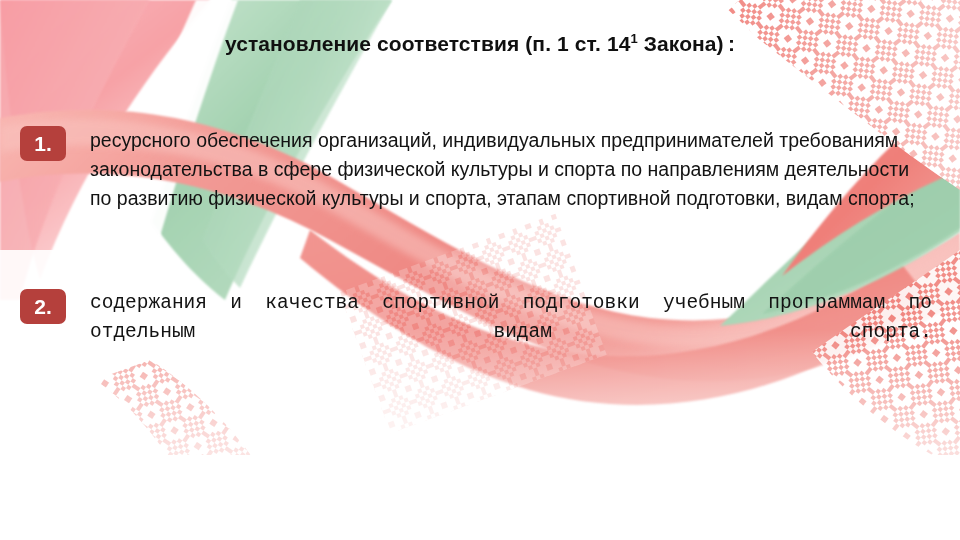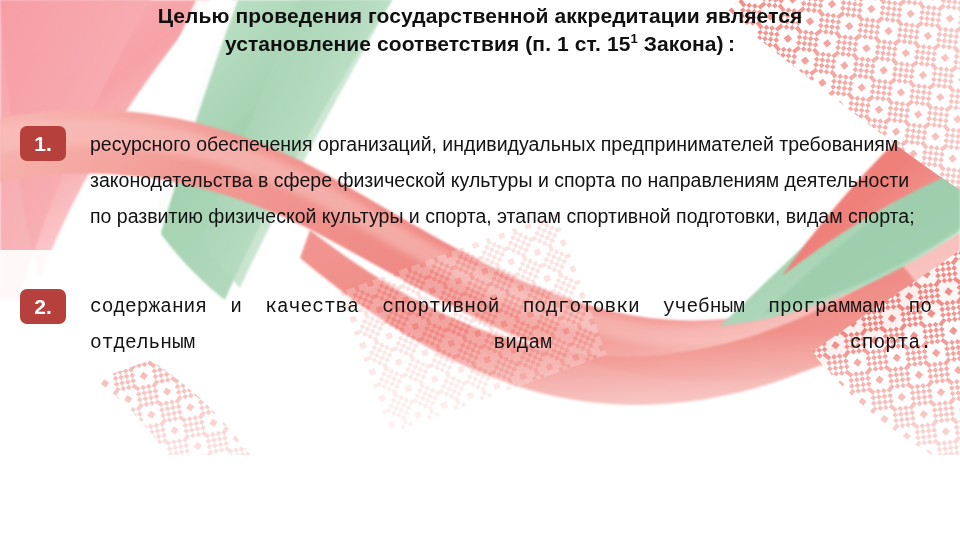--- a/index.html
+++ b/index.html
@@ -68,21 +68,21 @@
     font-weight: bold;
     line-height: 35px;
     text-align: center;
     box-sizing: border-box;
   }
   .item-text {
     position: absolute;
     left: 90px;
     width: 842px;
     font-size: 19.5px;
-    line-height: 36px;
+    line-height: 29px;
     color: #131313;
   }
   #item1 { top: 126px; }
   #item1 .item-text { top: 0px; }
   #item2 { top: 289px; }
   #item2 .item-text { top: 0px; text-align: justify; font-family: Liberation Mono, monospace; }
   #item2 .item-text::after {
     content: "";
     display: inline-block;
     width: 100%;
@@ -230,22 +230,22 @@
     </g>
 
     <rect x="0" y="330" width="960" height="210" fill="url(#gFadeWhite)"></rect>
     <rect x="0" y="455" width="960" height="85" fill="#ffffff"></rect>
     <path d="M0,250 L130,250 C80,320 35,430 20,540 L0,540 Z" fill="#ffffff" opacity="0.9"></path>
   </svg>
 
   <div id="content">
 
     <div class="title">
-      <span>Целью проведения государственной аккредитации является</span><br>
-      <span>установление соответствия (п. 1 ст. 15</span><sup>1</sup><span> Закона) :</span>
+      <br>
+      <span>установление соответствия (п. 1 ст. 14</span><sup>1</sup><span> Закона) :</span>
     </div>
 
     <div class="item" id="item1">
       <div class="badge">1.</div>
       <div class="item-text">ресурсного обеспечения организаций, индивидуальных предпринимателей требованиям законодательства в сфере физической культуры и спорта по направлениям деятельности по развитию физической культуры и спорта, этапам спортивной подготовки, видам спорта;</div>
     </div>
 
     <div class="item" id="item2">
       <div class="badge">2.</div>
       <div class="item-text">содержания и качества спортивной подготовки учебным программам по отдельным видам спорта.</div>

